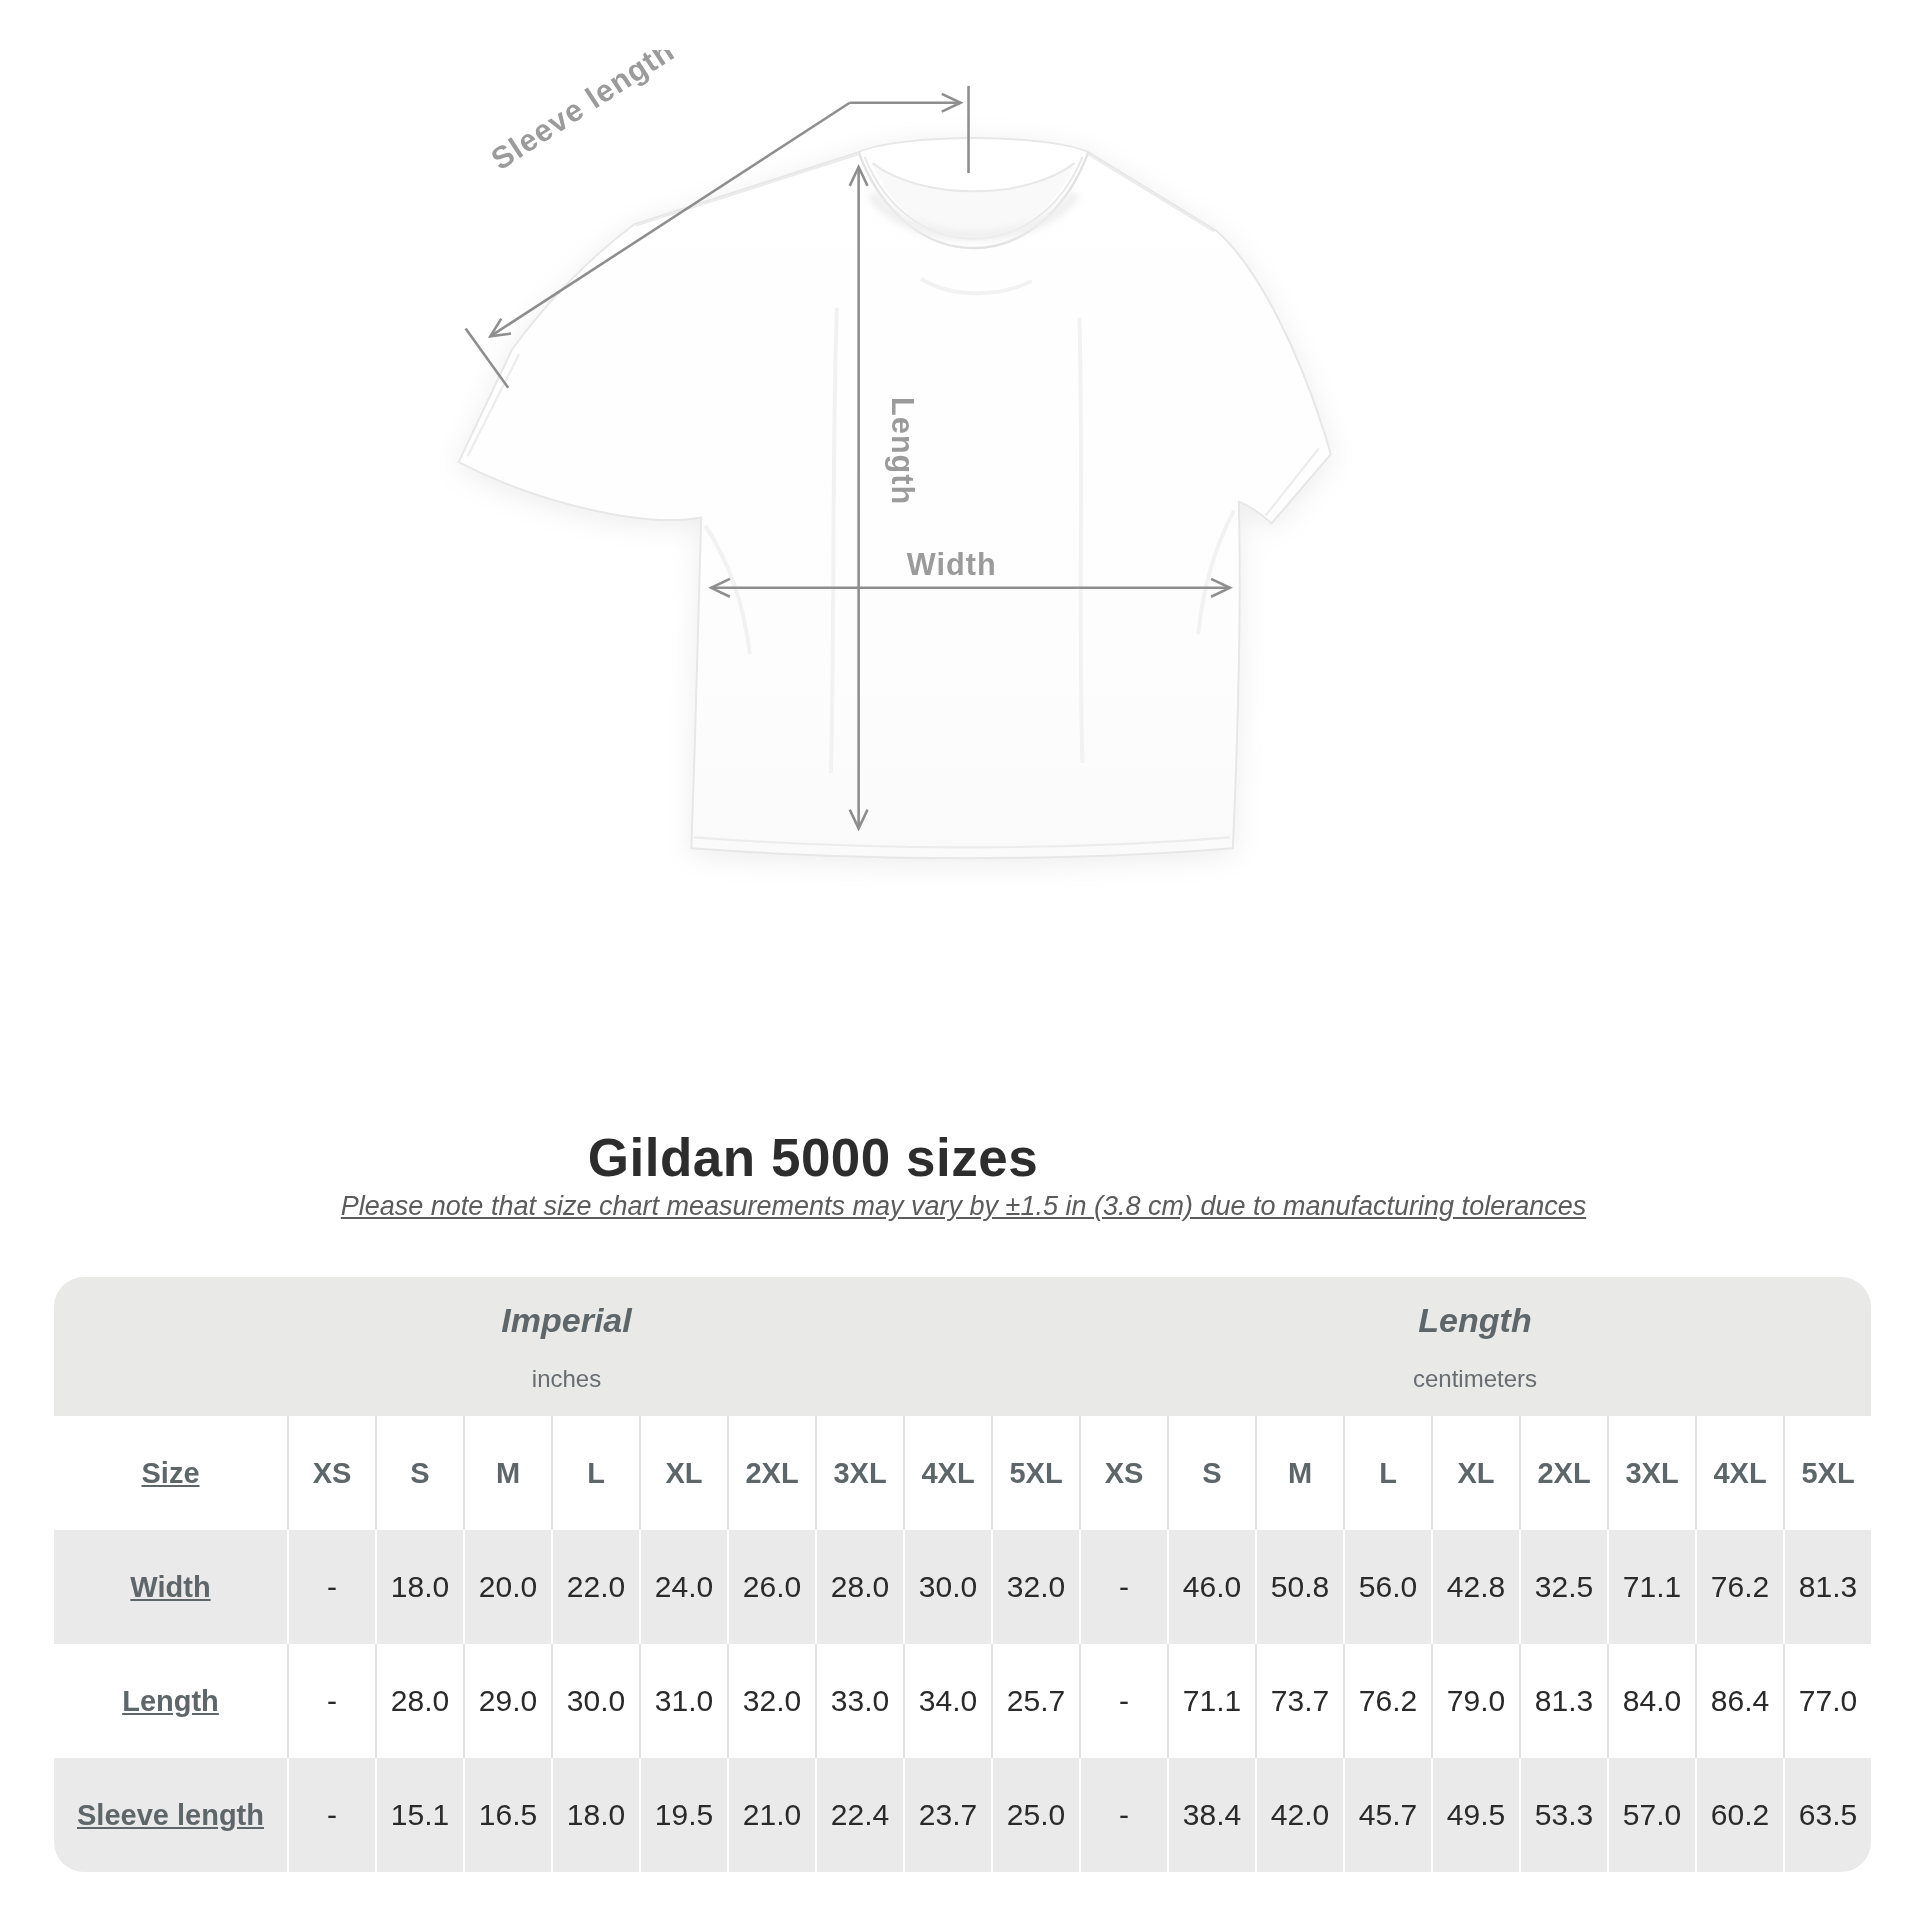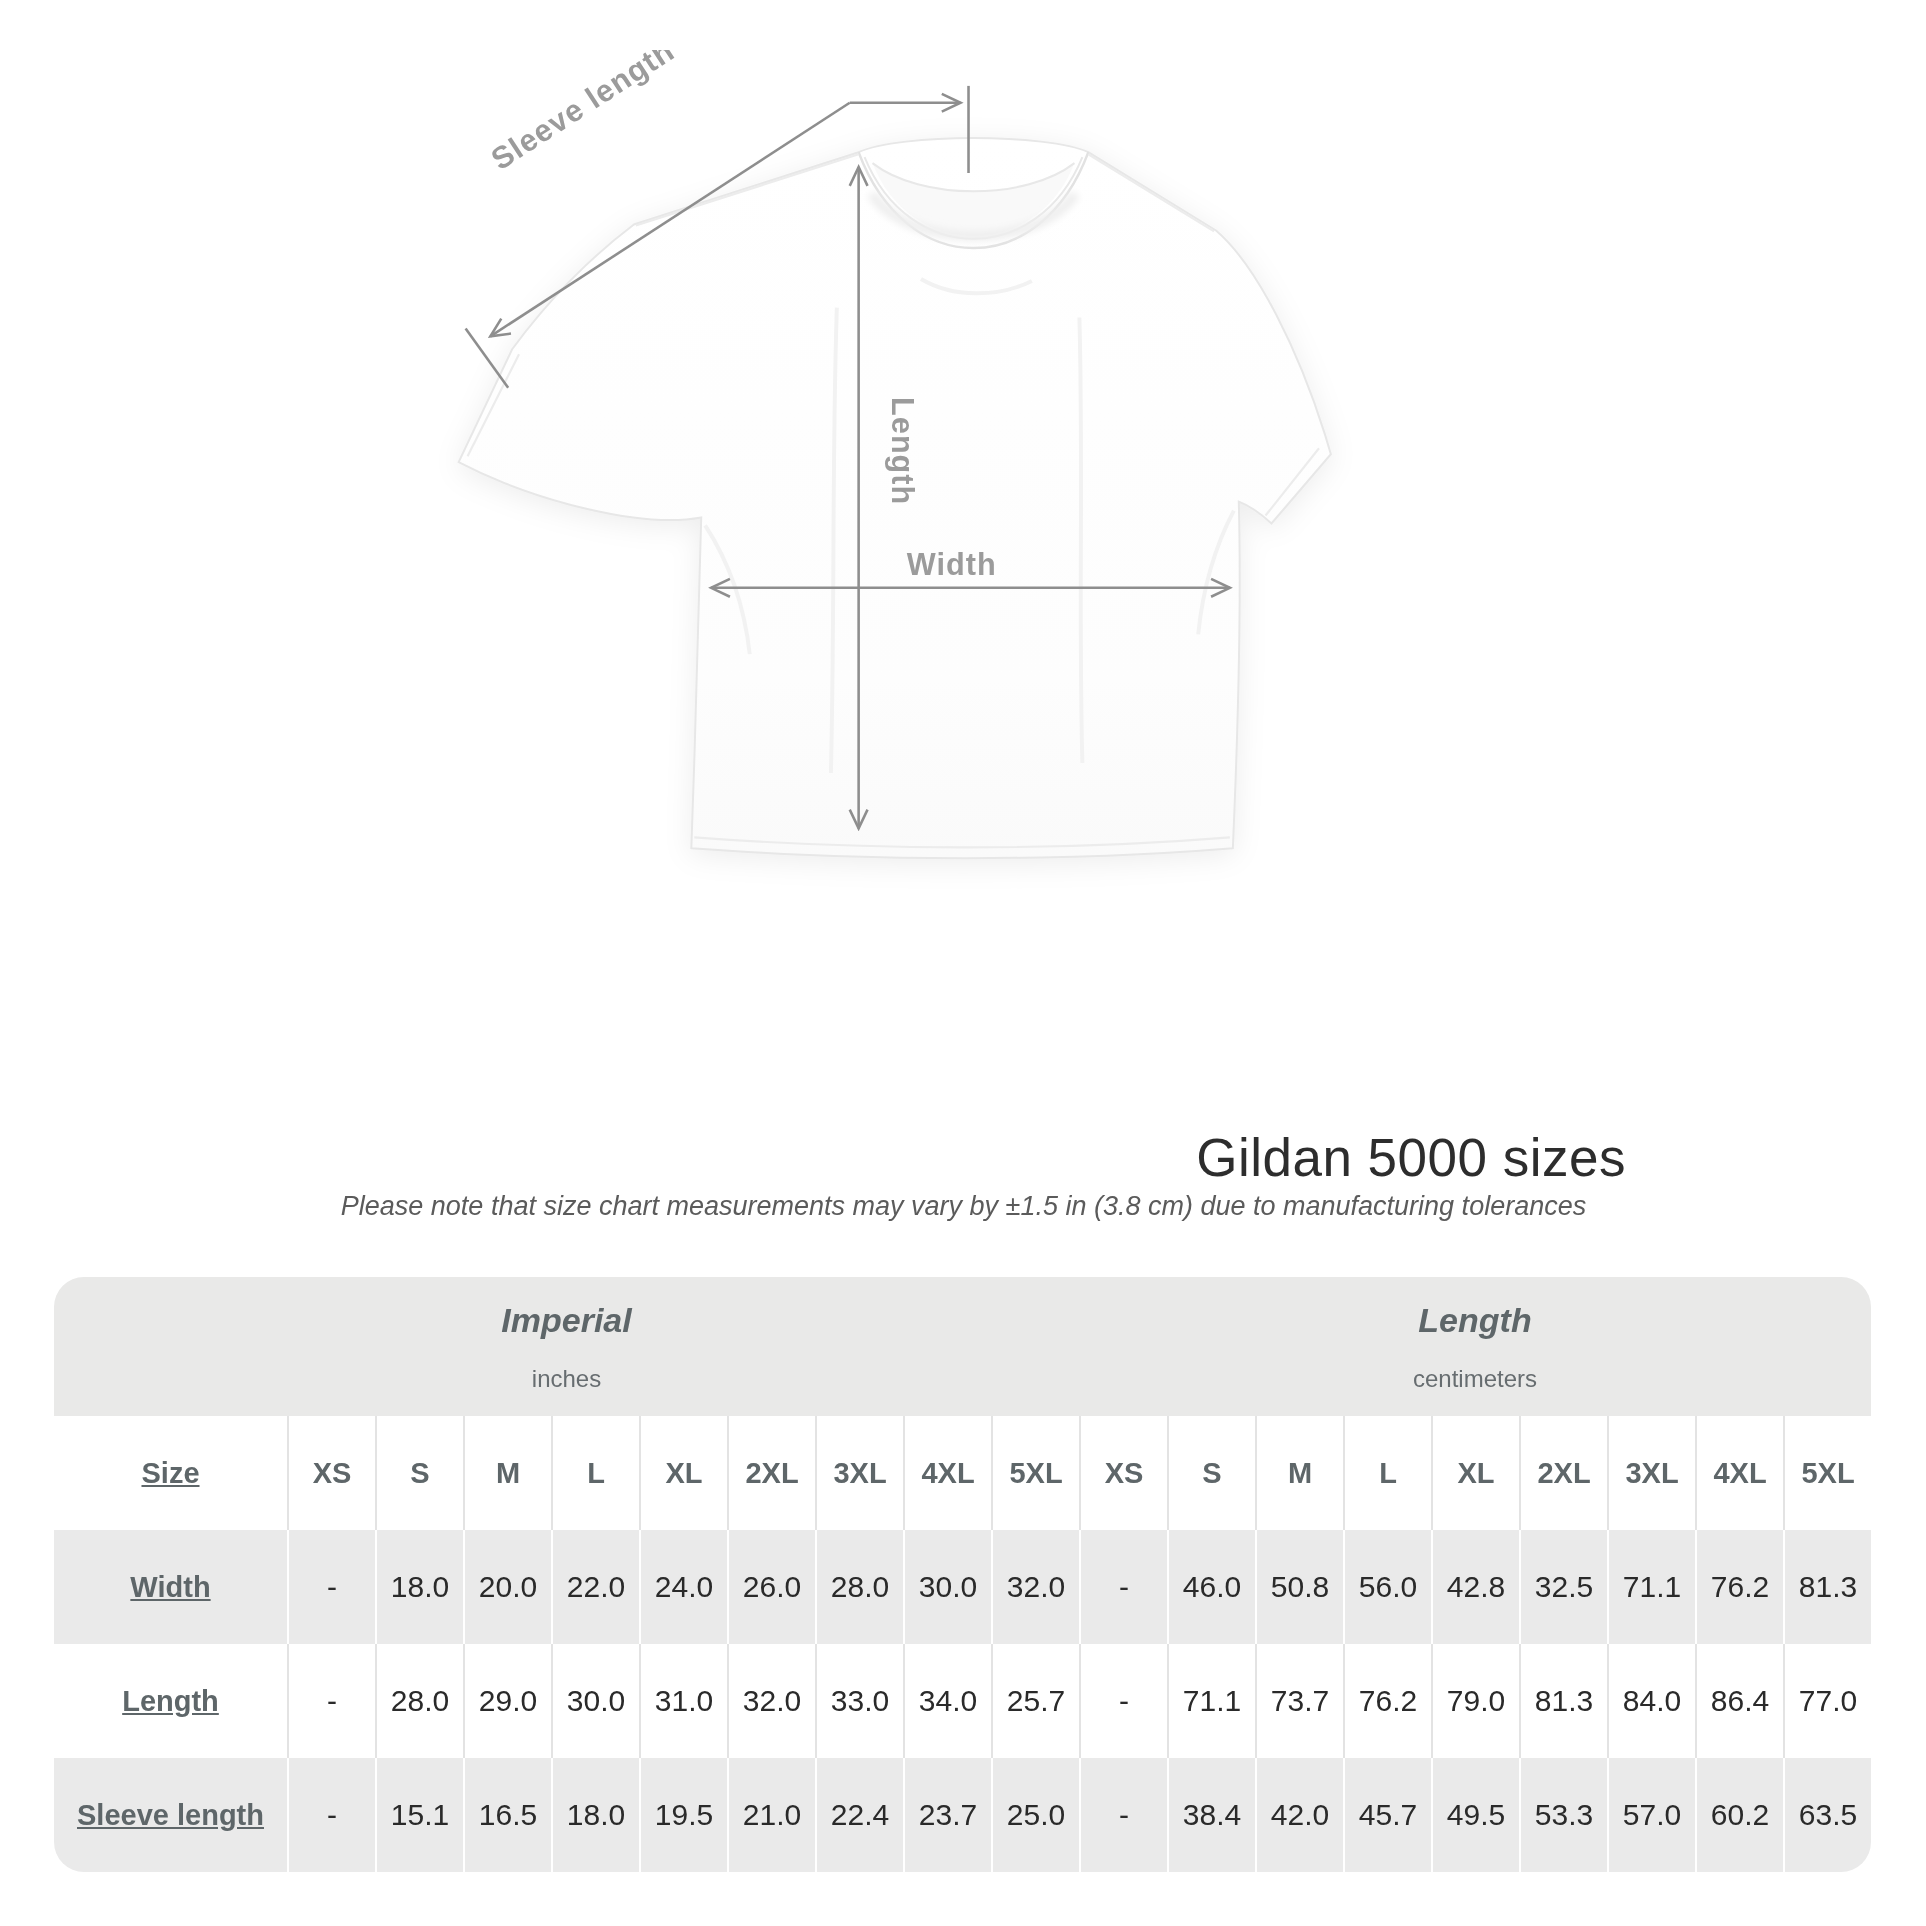--- a/index.html
+++ b/index.html
@@ -24,27 +24,28 @@
   .mline { stroke: var(--measurement-line, #8e8e8e); stroke-width: 2.6; fill: none; }
   .mlabel {
     fill: var(--measurement-label, #9b9b9b);
     font-family: "Liberation Sans", sans-serif;
     font-size: 31px; font-weight: bold; letter-spacing: 1px;
   }
 
   
   .page-title {
     position: absolute; top: 1127px; left: 0; width: 1626px;
-    text-align: right; font-size: 53px; font-weight: normal;
+    text-align: center; font-size: 53px; font-weight: bold;
     color: var(--title-text, #2d2d2d); letter-spacing: 0.5px;
   }
   .page-subtitle {
     position: absolute; top: 1191px; left: 0; width: 1927px;
     text-align: center; font-size: 27px; font-style: italic;
     color: var(--subtitle-text, #5b5b5b);
+    text-decoration: underline;
   }
 
   
   .size-table {
     position: absolute; left: 54px; top: 1277px; width: 1817px;
     border-radius: 30px; overflow: hidden;
   }
   .band {
     display: grid; grid-template-columns: 1025px 1fr; height: 139px;
     background: var(--table-band-bg, #e9e9e8);

